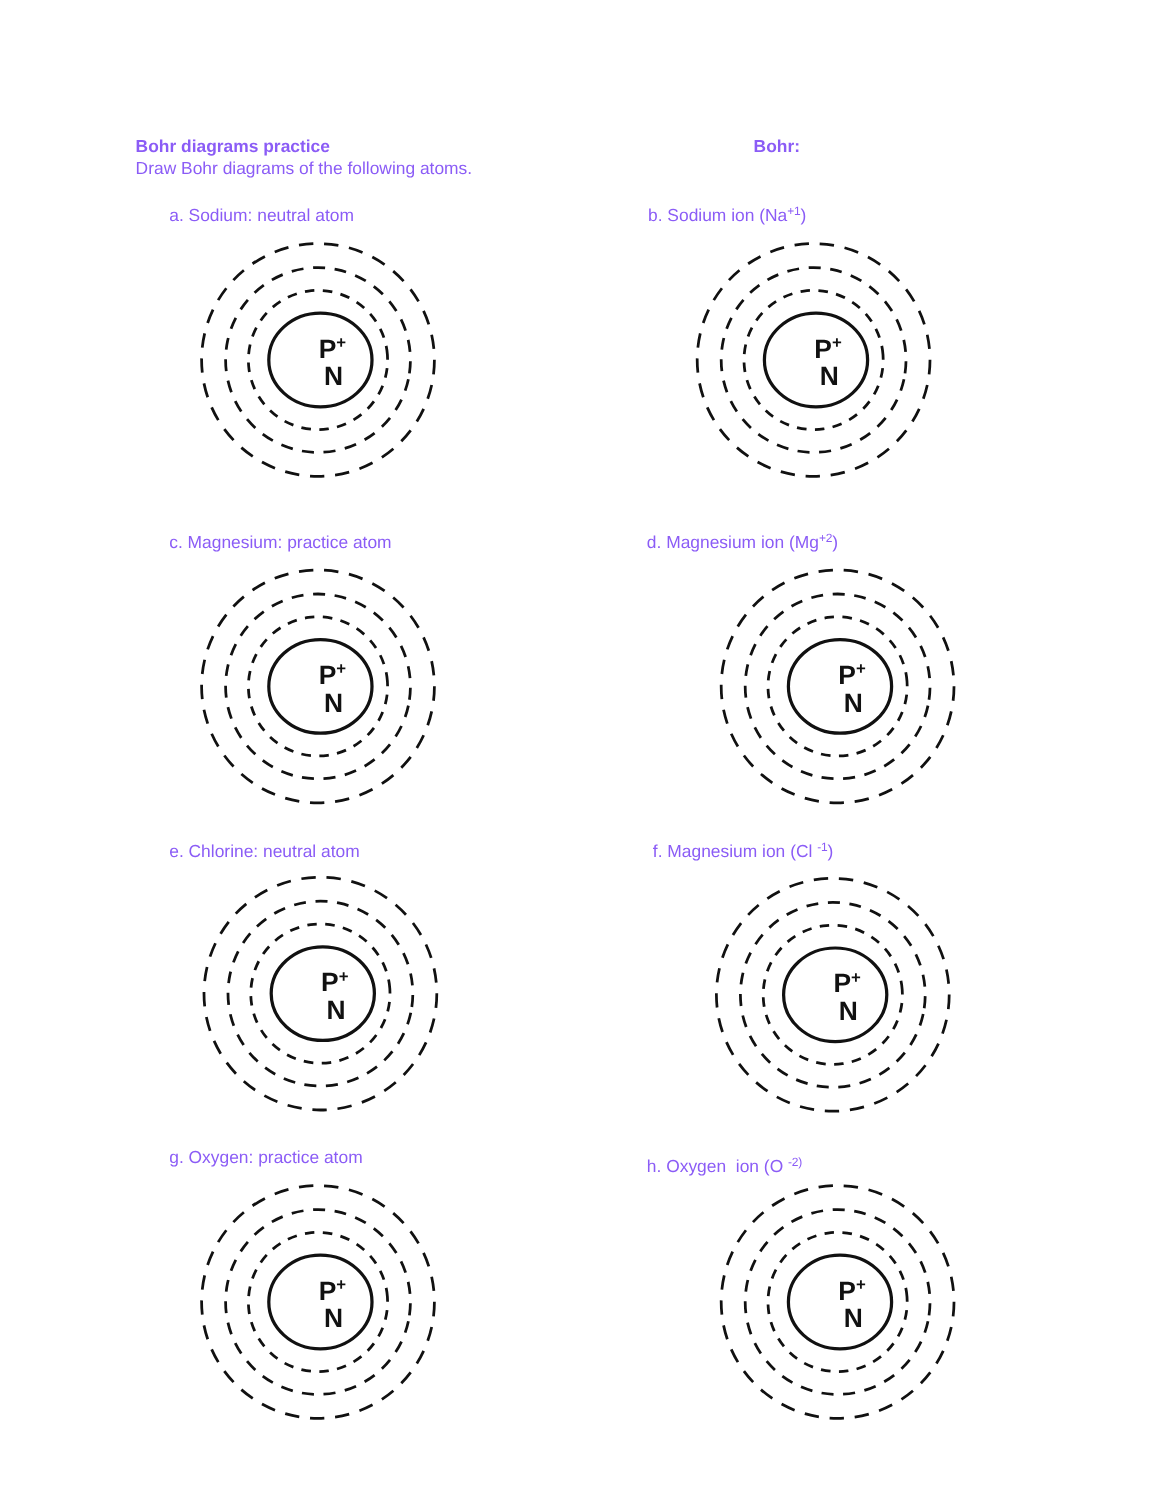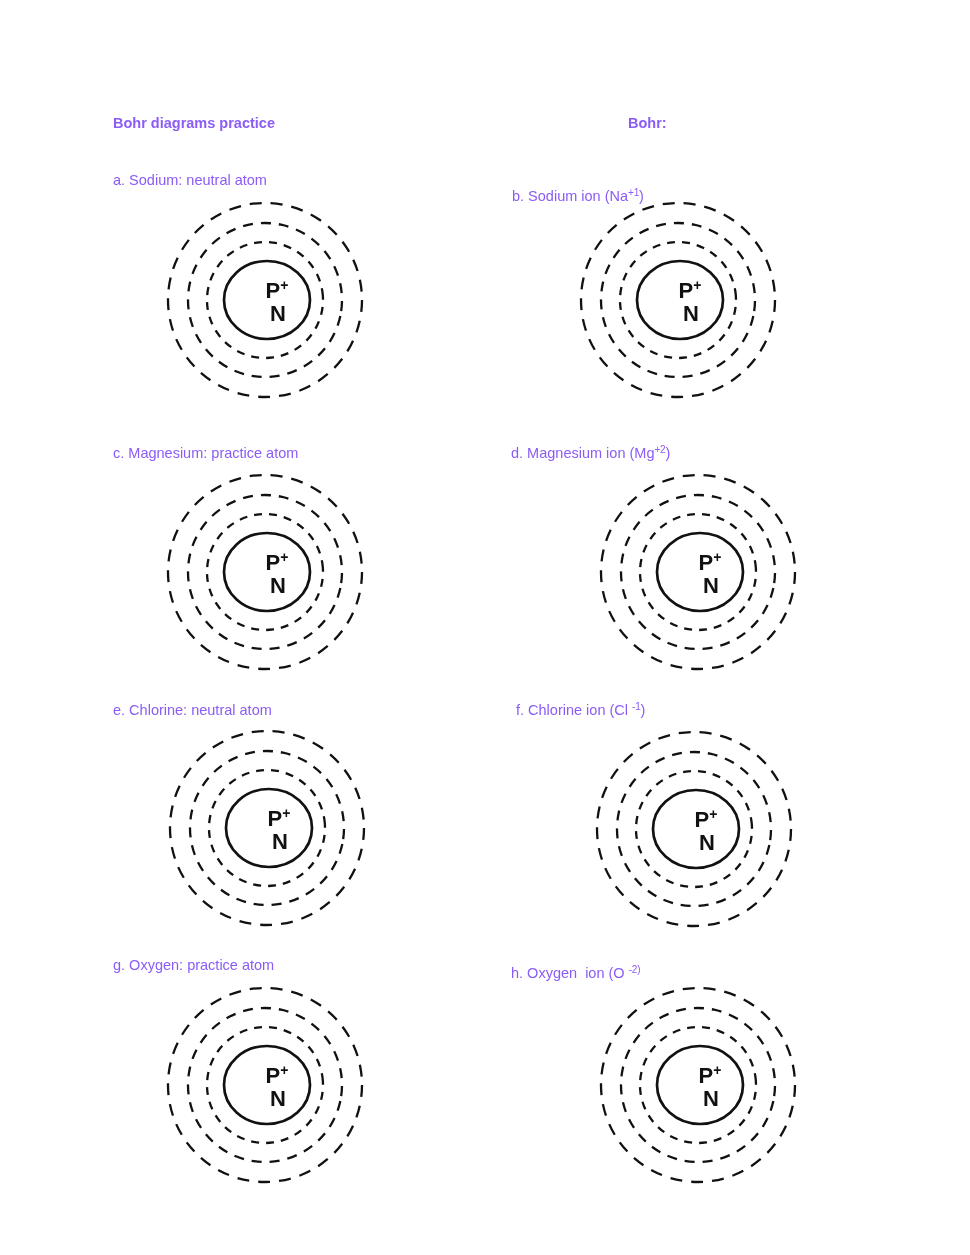--- a/index.html
+++ b/index.html
@@ -24,29 +24,30 @@
     font-size: 14.5px; line-height: 18px;
     white-space: pre;
   }
   .name-label {
     left: 628px; top: 114px;
     font-size: 14.5px; font-weight: bold; line-height: 18px;
   }
   .plabel {
     font-size: 14.5px; line-height: 16px;
     white-space: pre;
+    margin-left: 28px;
   }
   .plabel sup {
     font-size: 10px;
     vertical-align: 5px;
     letter-spacing: -0.2px;
   }
   
   .lab-a { left: 113px; top: 169px; }
-  .lab-b { left: 512px; top: 185px; }
+  .lab-b { left: 512px; top: 169px; }
   .lab-c { left: 113px; top: 442px; }
   .lab-d { left: 511px; top: 442px; }
   .lab-e { left: 113px; top: 699px; text-align: right; }
   .lab-f { left: 516px; top: 699px; }
   .lab-g { left: 113px; top: 954px; }
   .lab-h { left: 511px; top: 962px; }
   
   .dia { width: 210px; height: 210px; }
   .dia-a { left: 160px; top: 195px; }
   .dia-b { left: 573px; top: 195px; }
@@ -70,20 +71,21 @@
       <ellipse cx="107" cy="105" rx="43" ry="39" fill="none" stroke="#111111" stroke-width="2.7"></ellipse>
       <text x="117" y="103" text-anchor="middle" fill="#111111" font-family="Liberation Sans, sans-serif" font-size="22" font-weight="bold"><tspan>P</tspan><tspan dy="-8" font-size="14">+</tspan></text>
       <text x="118" y="126" text-anchor="middle" fill="#111111" font-family="Liberation Sans, sans-serif" font-size="22" font-weight="bold"><tspan>N</tspan></text>
     </g>
   </defs>
 </svg>
 
 <div class="page">
 
   <div class="abs title">Bohr diagrams practice</div>
+  <div class="abs instructions">Draw Bohr diagrams of the following atoms.</div>
   <div class="abs name-label">Bohr:</div>
 
   <div class="abs plabel lab-a"><span>a. Sodium: neutral atom</span><sup></sup><span></span></div>
   <svg class="abs dia dia-a" viewBox="0 0 210 210">
       <use href="#bohr-template" xlink:href="#bohr-template"></use>
     </svg>
 
   <div class="abs plabel lab-b"><span>b. Sodium ion (Na</span><sup>+1</sup><span>)</span></div>
   <svg class="abs dia dia-b" viewBox="0 0 210 210">
       <use href="#bohr-template" xlink:href="#bohr-template"></use>
@@ -97,21 +99,21 @@
   <div class="abs plabel lab-d"><span>d. Magnesium ion (Mg</span><sup>+2</sup><span>)</span></div>
   <svg class="abs dia dia-d" viewBox="0 0 210 210">
       <use href="#bohr-template" xlink:href="#bohr-template"></use>
     </svg>
 
   <div class="abs plabel lab-e"><span>e. Chlorine: neutral atom</span><sup></sup><span></span></div>
   <svg class="abs dia dia-e" viewBox="0 0 210 210">
       <use href="#bohr-template" xlink:href="#bohr-template"></use>
     </svg>
 
-  <div class="abs plabel lab-f"><span>f. Chlorine ion (Cl </span><sup>-1</sup><span>)</span></div>
+  <div class="abs plabel lab-f"><span>f. Magnesium ion (Cl </span><sup>-1</sup><span>)</span></div>
   <svg class="abs dia dia-f" viewBox="0 0 210 210">
       <use href="#bohr-template" xlink:href="#bohr-template"></use>
     </svg>
 
   <div class="abs plabel lab-g"><span>g. Oxygen: practice atom</span><sup></sup><span></span></div>
   <svg class="abs dia dia-g" viewBox="0 0 210 210">
       <use href="#bohr-template" xlink:href="#bohr-template"></use>
     </svg>
 
   <div class="abs plabel lab-h"><span>h. Oxygen  ion (O </span><sup>-2)</sup><span></span></div>

